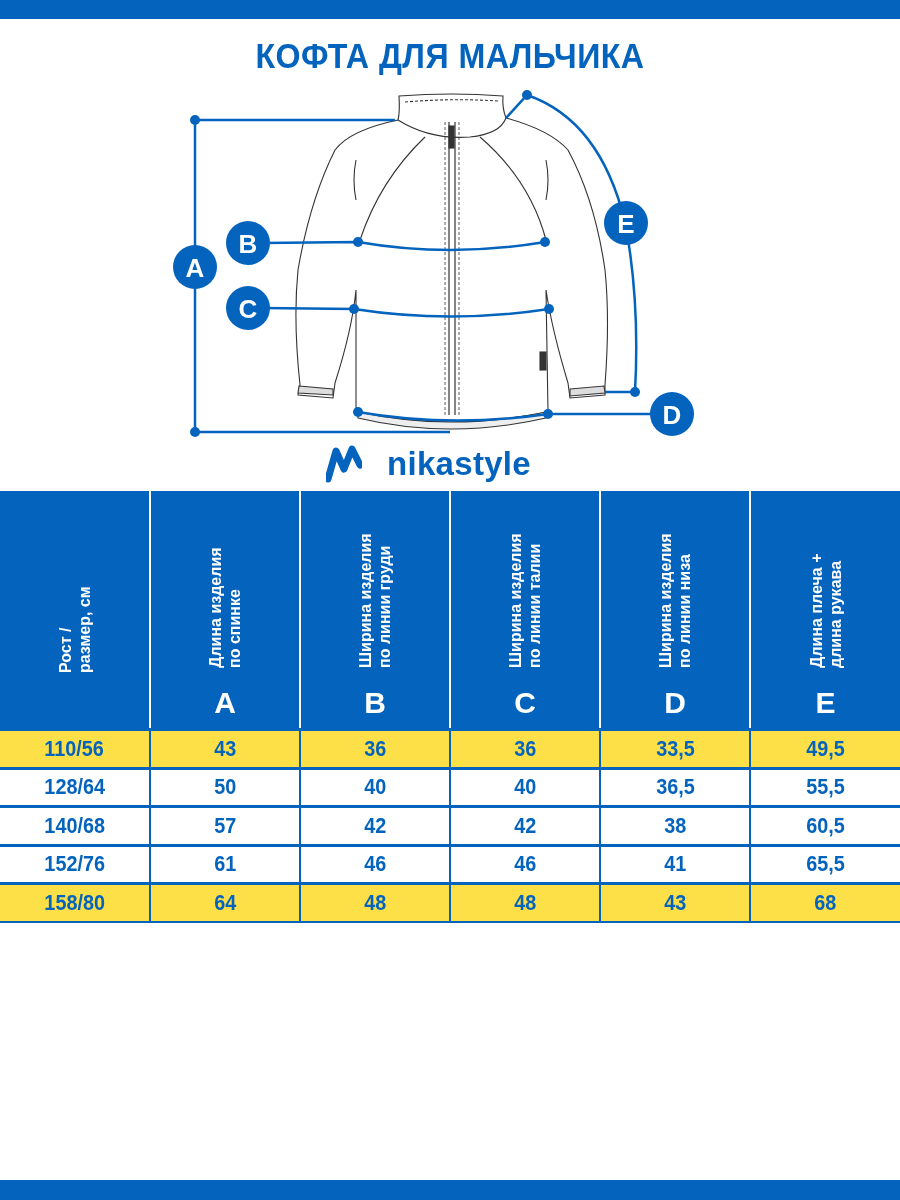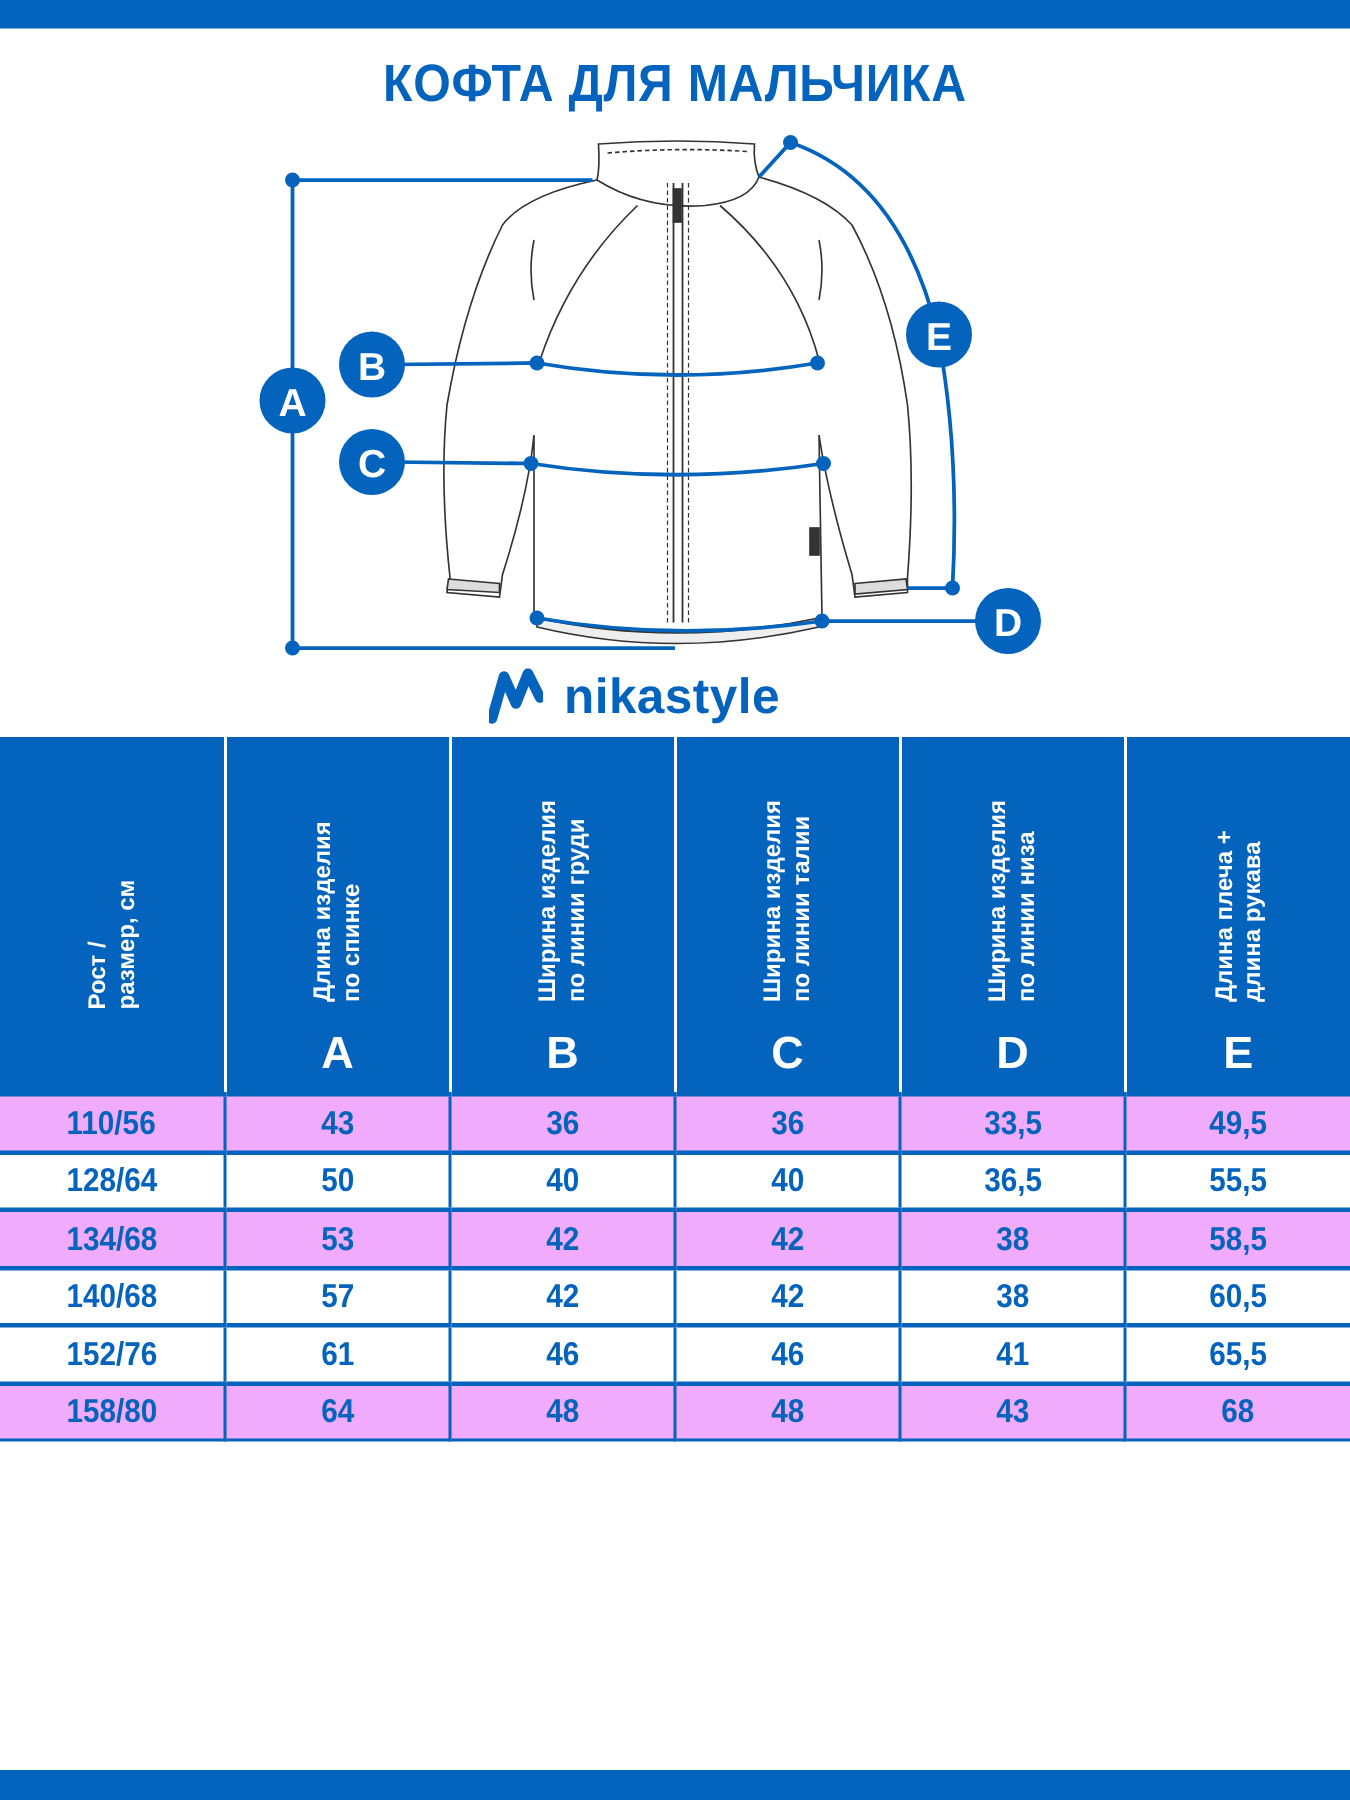--- a/index.html
+++ b/index.html
@@ -9,21 +9,21 @@
   }
   .top-bar { position: absolute; left: 0; top: 0; width: 900px; height: 19px; background: #0363bd; }
   .bottom-bar { position: absolute; left: 0; top: 1180px; width: 900px; height: 20px; background: #0363bd; }
   .title {
     position: absolute; left: 0; top: 36px; width: 900px; text-align: center;
     font-size: 35px; font-weight: bold; color: #0363bd; letter-spacing: 0.5px;
     transform: scaleX(0.92);
   }
   .diagram { position: absolute; left: 0; top: 0; width: 900px; height: 440px; }
   .logo {
-    position: absolute; left: 326px; top: 444px; height: 40px; display: flex; align-items: center; gap: 14px;
+    position: absolute; left: 326px; top: 444px; height: 40px; display: flex; align-items: center; gap: 25px;
   }
   .logo-text { font-size: 33px; font-weight: bold; color: #0363bd; letter-spacing: 0.3px; }
 
   table.size-table {
     position: absolute; left: 0; top: 491px; width: 900px; border-collapse: collapse; table-layout: fixed;
   }
   .size-table th {
     background: #0363bd; color: #ffffff; height: 237px; padding: 0; position: relative;
     border-left: 2px solid #ffffff; border-right: 2px solid #ffffff; vertical-align: bottom;
   }
@@ -38,21 +38,21 @@
   .hdr-letter {
     position: absolute; left: 0; bottom: 8px; width: 100%; text-align: center;
     font-size: 30px; font-weight: bold;
   }
   .size-table td {
     height: 35.5px; padding: 0; text-align: center; color: #0363bd; font-weight: bold; font-size: 22px;
     border: 2px solid #0363bd; border-top: 3px solid #0363bd;
   }
   .size-table td:first-child { border-left: none; }
   .size-table td:last-child { border-right: none; }
-  .size-table tr.alt td { background: #f0abfc; }
+  .size-table tr.alt td { background: #fde047; }
   .cell-text { display: inline-block; transform: scaleX(0.9); }
 </style>
 </head>
 <body>
 
 <div class="top-bar"></div>
 
 <div class="title">КОФТА ДЛЯ МАЛЬЧИКА</div>
 
 <svg class="diagram" viewBox="0 0 900 440" xmlns="http://www.w3.org/2000/svg">
@@ -184,28 +184,20 @@
         <td><span class="cell-text">49,5</span></td>
       </tr>
       <tr>
         <td><span class="cell-text">128/64</span></td>
         <td><span class="cell-text">50</span></td>
         <td><span class="cell-text">40</span></td>
         <td><span class="cell-text">40</span></td>
         <td><span class="cell-text">36,5</span></td>
         <td><span class="cell-text">55,5</span></td>
       </tr>
-      <tr class="alt">
-        <td><span class="cell-text">134/68</span></td>
-        <td><span class="cell-text">53</span></td>
-        <td><span class="cell-text">42</span></td>
-        <td><span class="cell-text">42</span></td>
-        <td><span class="cell-text">38</span></td>
-        <td><span class="cell-text">58,5</span></td>
-      </tr>
       <tr>
         <td><span class="cell-text">140/68</span></td>
         <td><span class="cell-text">57</span></td>
         <td><span class="cell-text">42</span></td>
         <td><span class="cell-text">42</span></td>
         <td><span class="cell-text">38</span></td>
         <td><span class="cell-text">60,5</span></td>
       </tr>
       <tr>
         <td><span class="cell-text">152/76</span></td>

